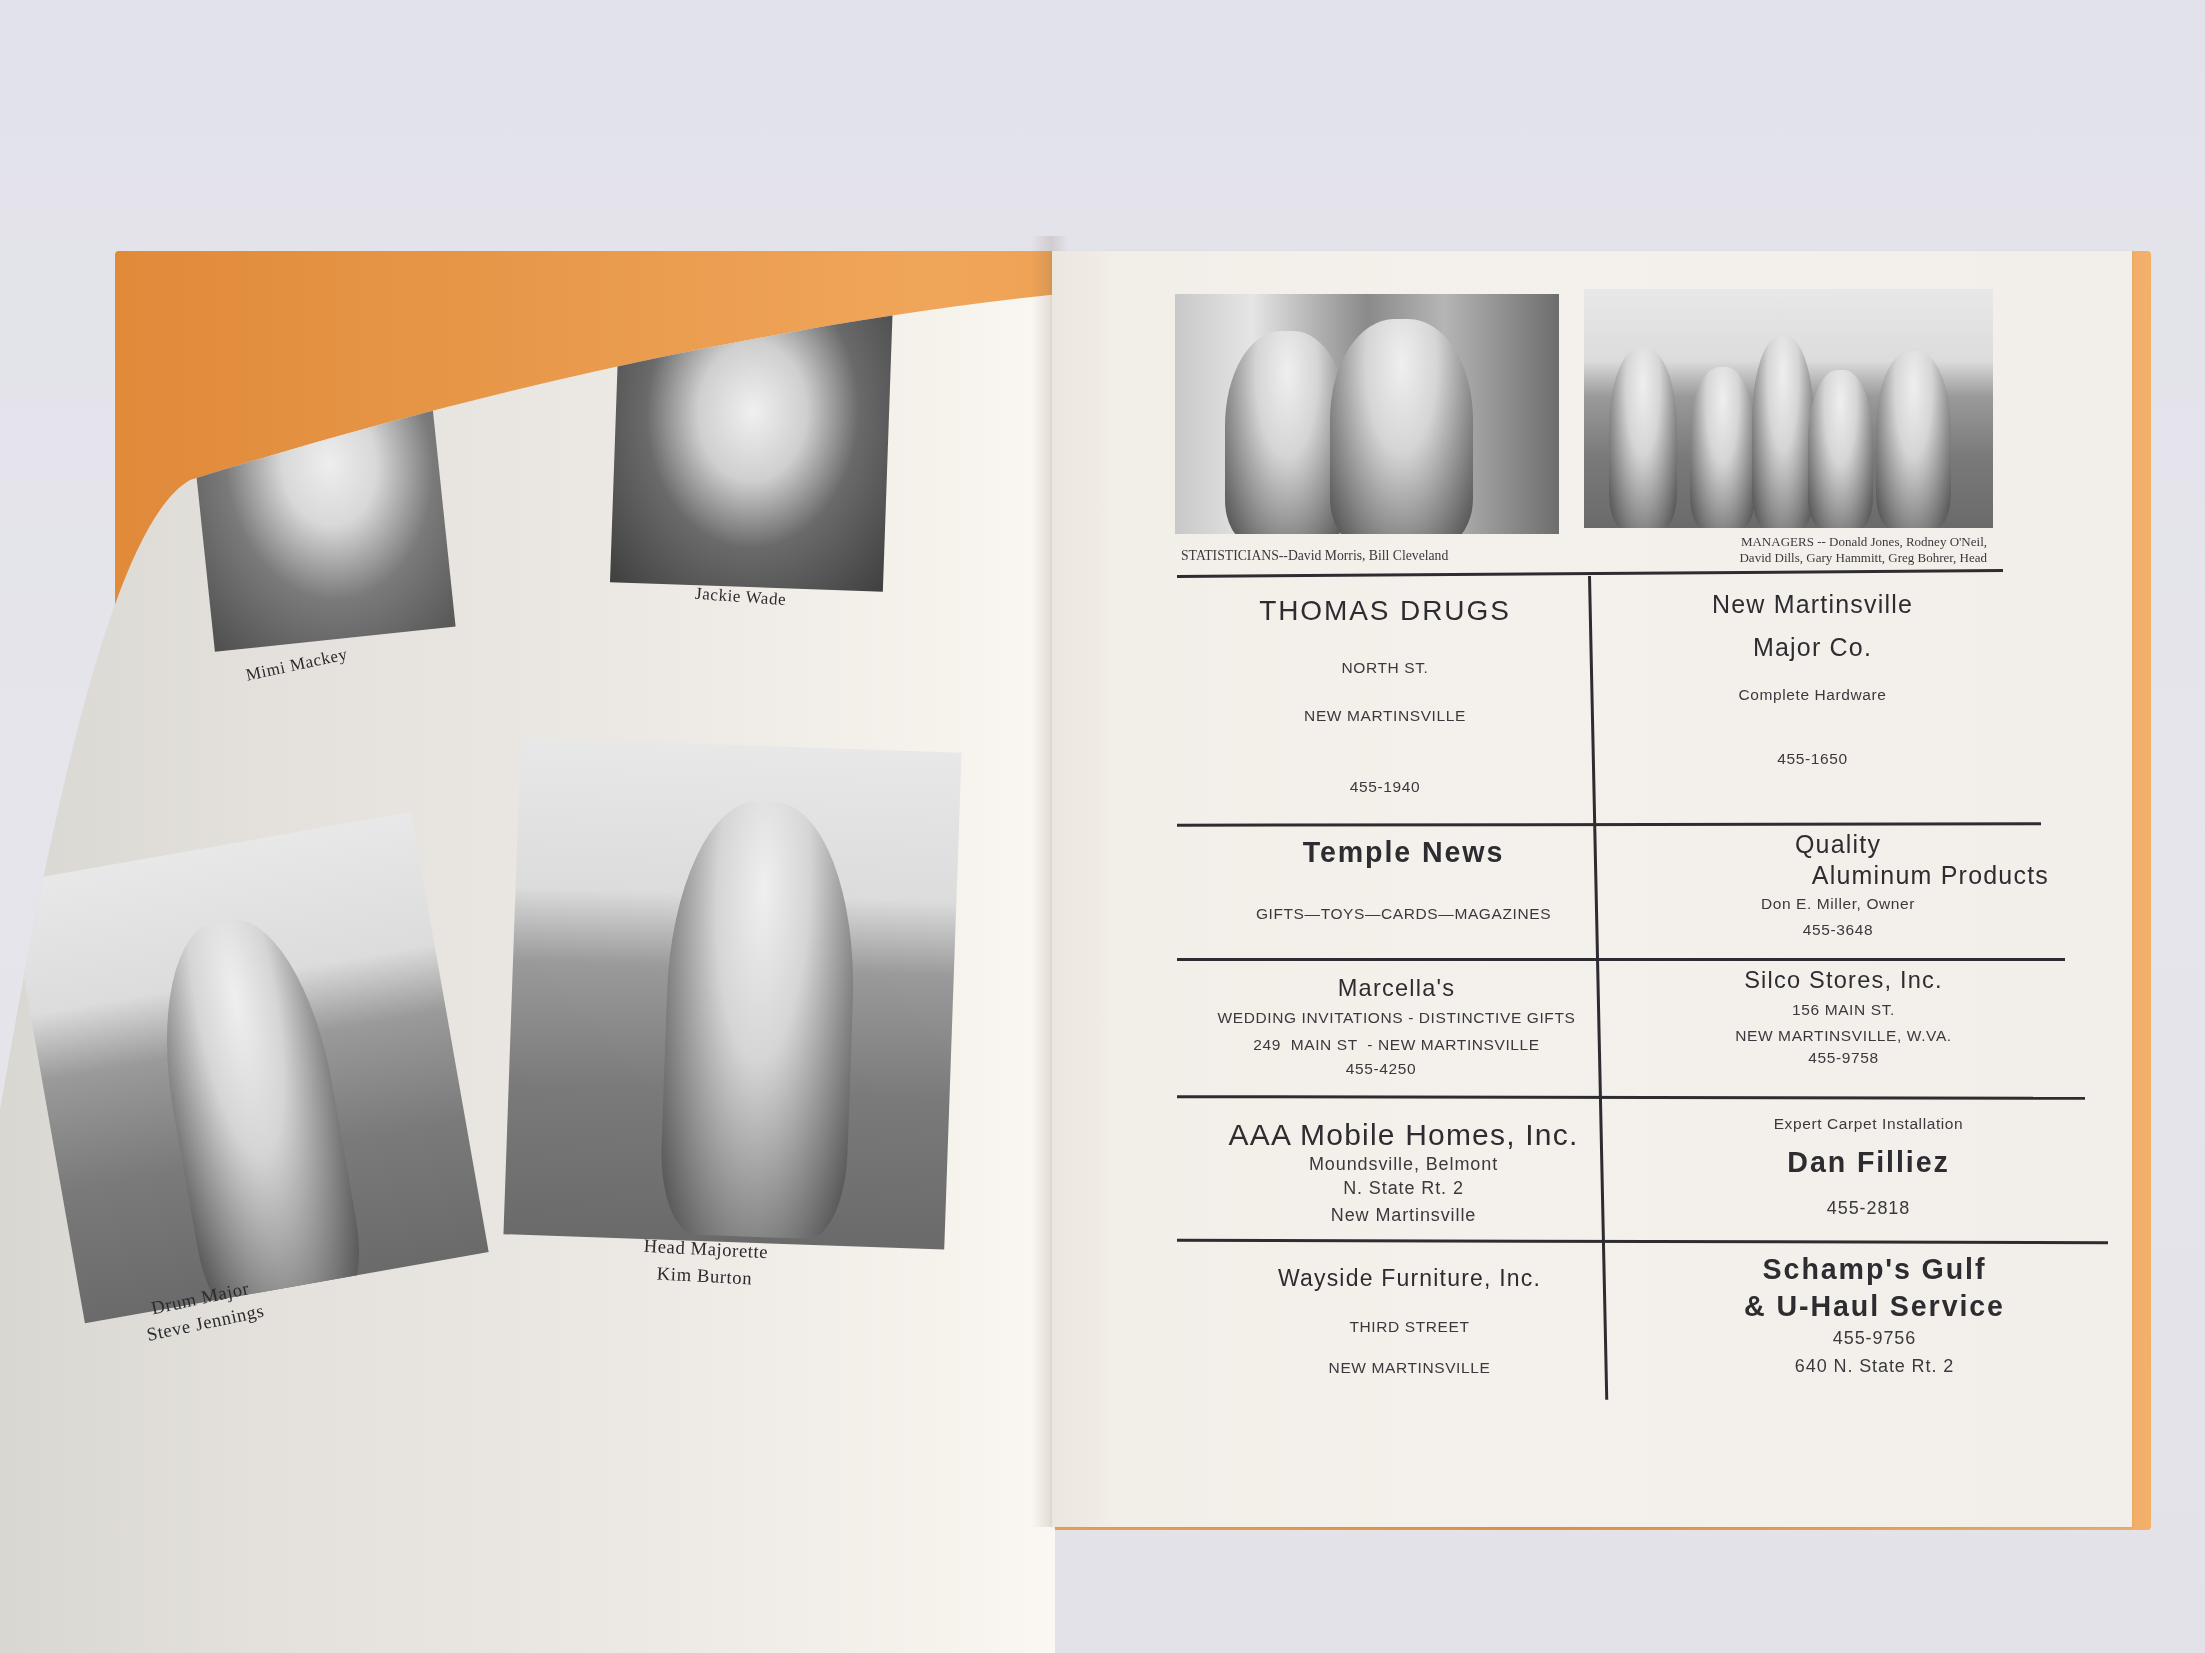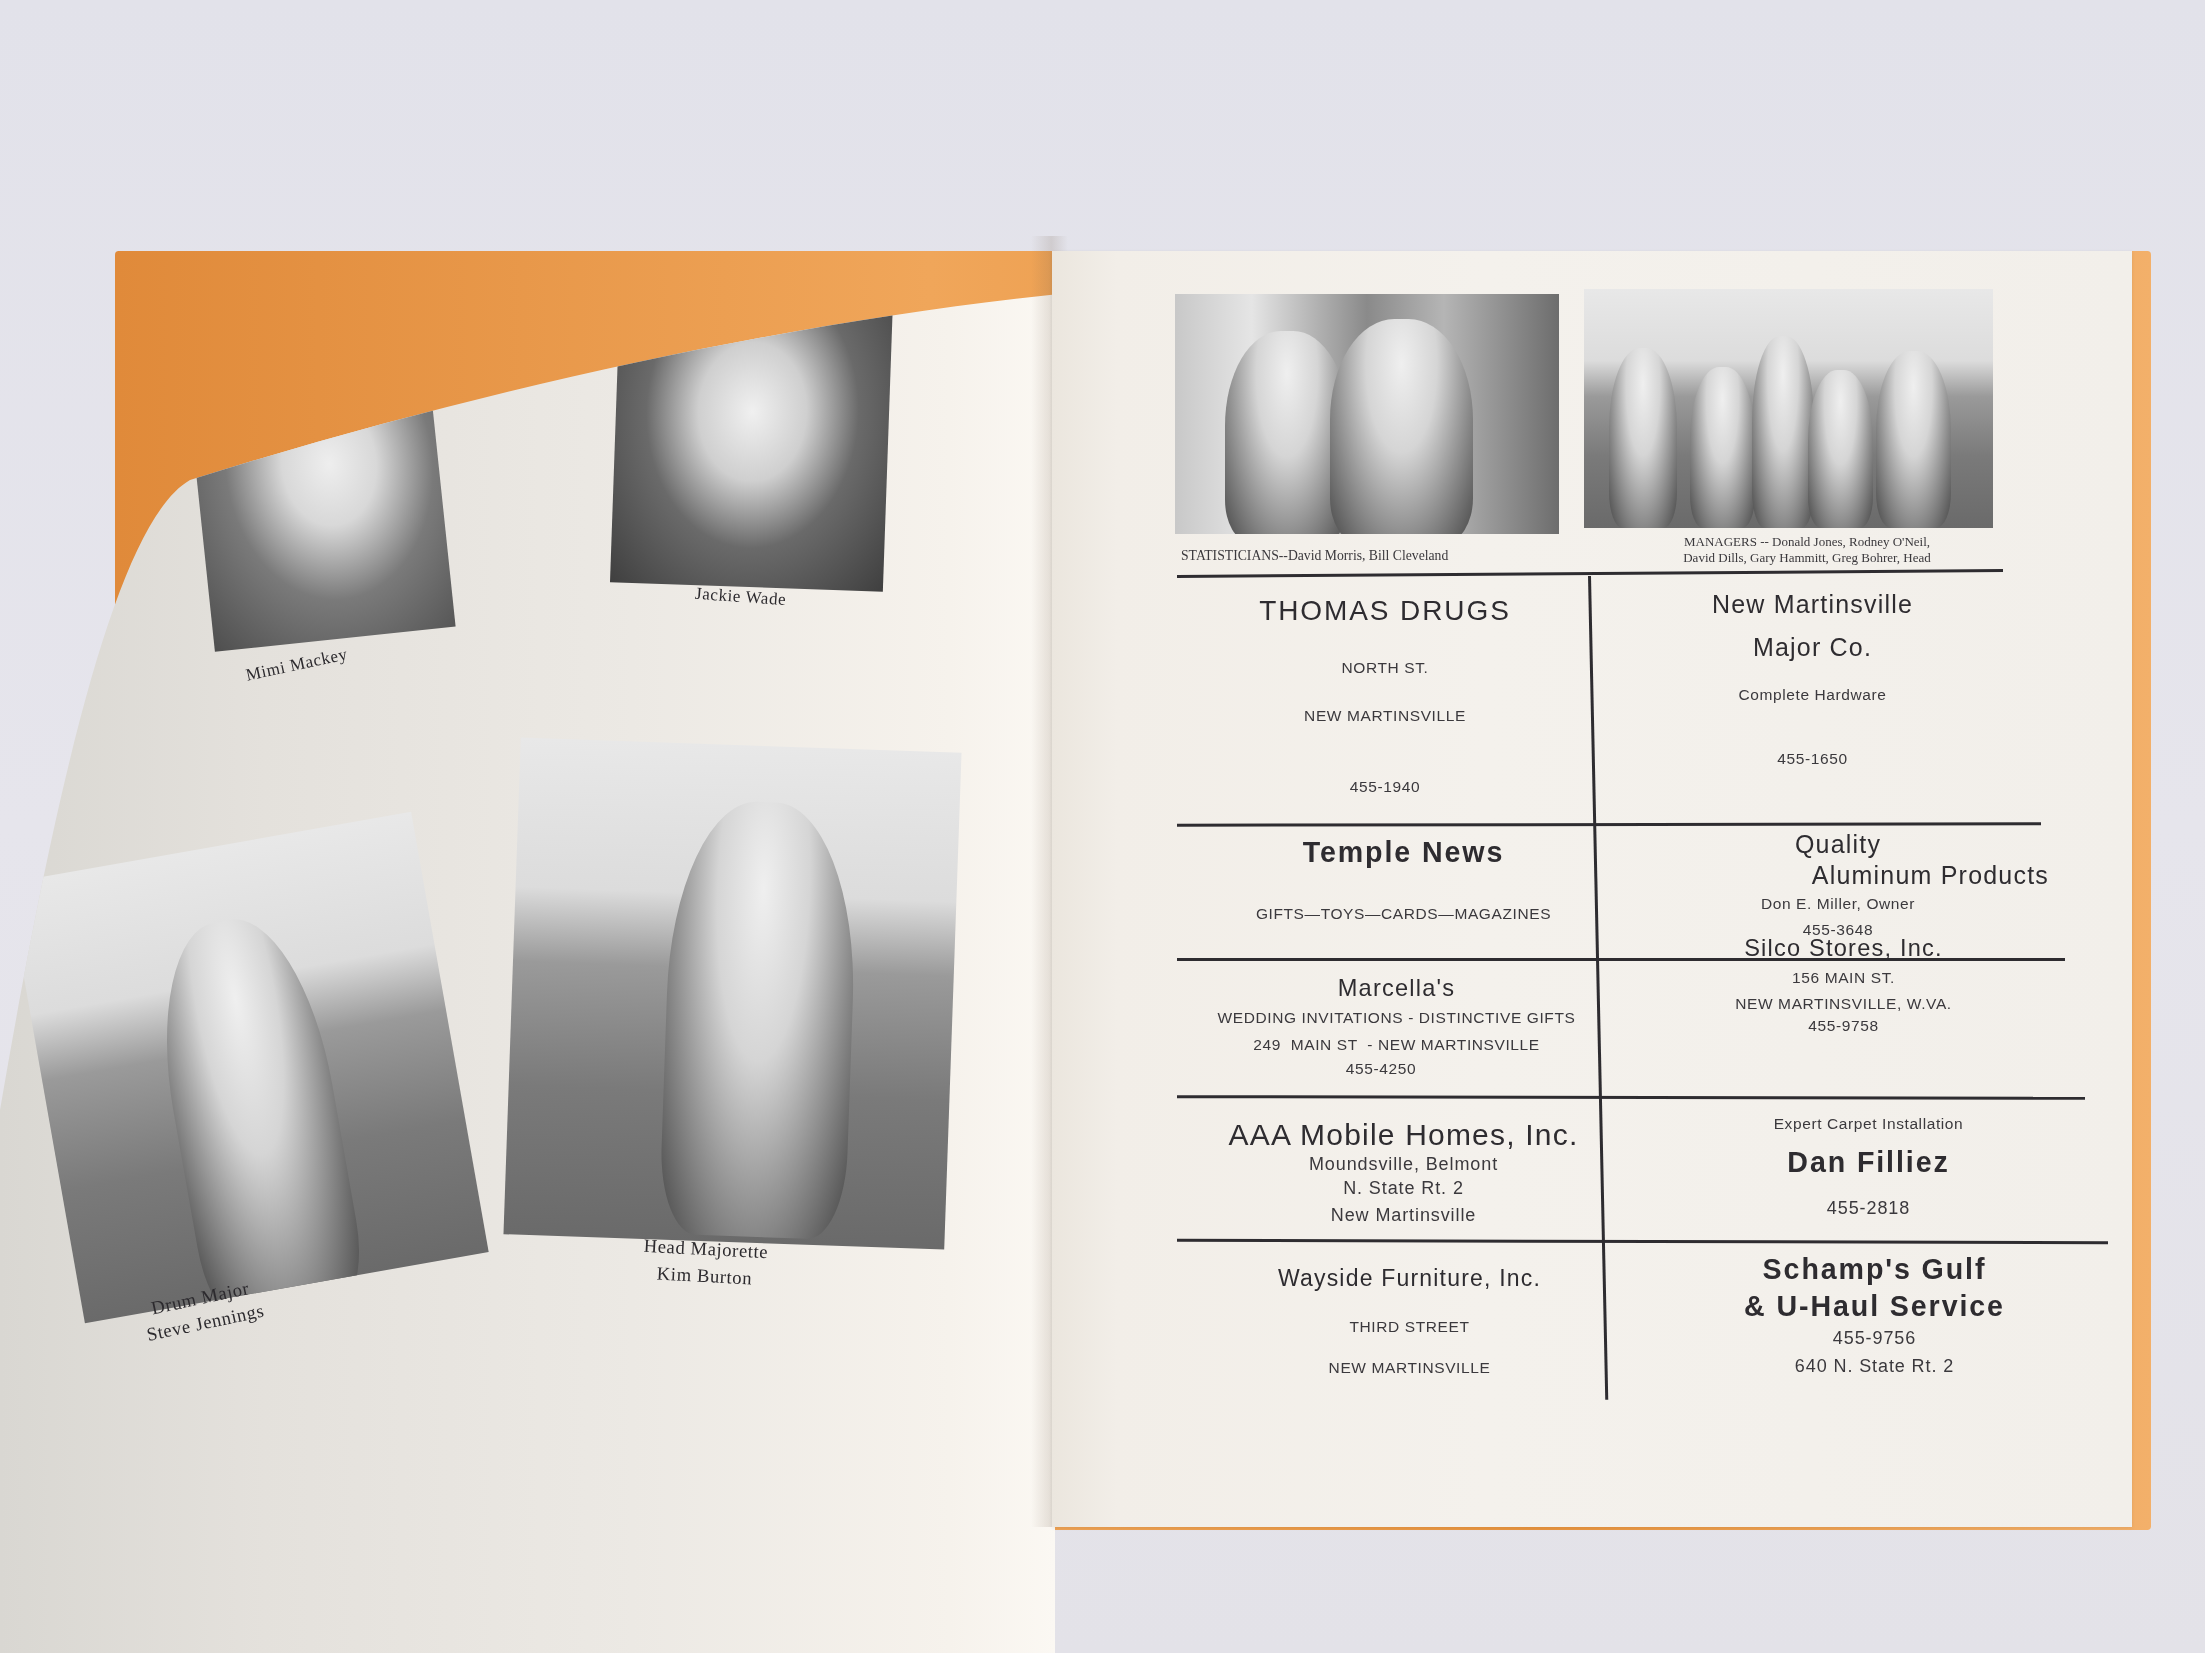--- a/index.html
+++ b/index.html
@@ -55,21 +55,21 @@
   }
 
   .caption {
     position:absolute; font-family:"Liberation Serif", serif; color:#2c2a2e;
     white-space:nowrap; letter-spacing:0.6px;
   }
 
   
   .rp-caption {
     position:absolute; font-family:"Liberation Serif", serif; font-size:14.3px; color:#3a383c;
-    white-space:nowrap; line-height:16px; text-align:center;
+    white-space:nowrap; line-height:16px; text-align:right;
   }
   .hline { position:absolute; height:3.1px; background:#2e2c30; }
   .vline { position:absolute; width:3.1px; background:#2e2c30; }
 
   .ad {
     position:absolute; text-align:center; color:#3b393d;
   }
   .ad .name { font-size:25px; font-weight:normal; color:#2e2c30; letter-spacing:1.2px; line-height:35px; }
   .ad .name.big { font-size:28.6px; letter-spacing:1.9px; }
   .ad .line { font-size:17px; letter-spacing:0.9px; line-height:26px; }
@@ -161,21 +161,21 @@
   <div class="line small">455-3648</div>
 </div>
 
 <div class="ad" style="left:1173px; top:972px; width:447px;">
   <div class="name" style="font-size:23.6px; line-height:32px;">Marcella's</div>
   <div class="line small" style="line-height:27px;">WEDDING INVITATIONS - DISTINCTIVE GIFTS</div>
   <div class="line small" style="line-height:28.6px; white-space:pre;">249  MAIN ST  - NEW MARTINSVILLE</div>
   <div class="line small" style="line-height:17.4px; margin-left:-31px;">455-4250</div>
 </div>
 
-<div class="ad" style="left:1651px; top:932px; width:385px;">
+<div class="ad" style="left:1651px; top:964px; width:385px;">
   <div class="name" style="font-size:23.6px; line-height:32px;">Silco Stores, Inc.</div>
   <div class="line small" style="line-height:27px;">156 MAIN ST.</div>
   <div class="line small" style="line-height:26px;">NEW MARTINSVILLE, W.VA.</div>
   <div class="line small" style="line-height:17.4px;">455-9758</div>
 </div>
 
 <div class="ad" style="left:1180px; top:1118px; width:447px;">
   <div class="name" style="font-size:30px; line-height:34px;">AAA Mobile Homes, Inc.</div>
   <div class="line" style="font-size:18px; line-height:25px;">Moundsville, Belmont</div>
   <div class="line" style="font-size:18px; line-height:23.6px;">N. State Rt. 2</div>

